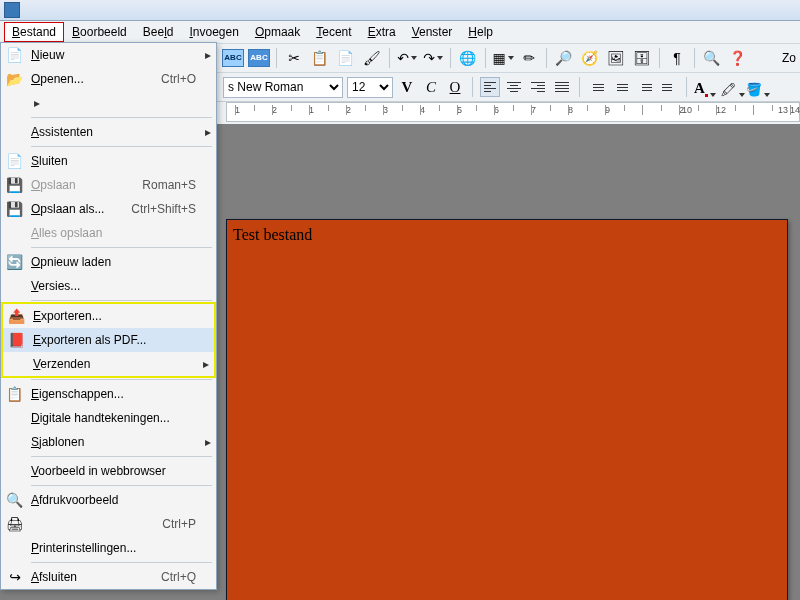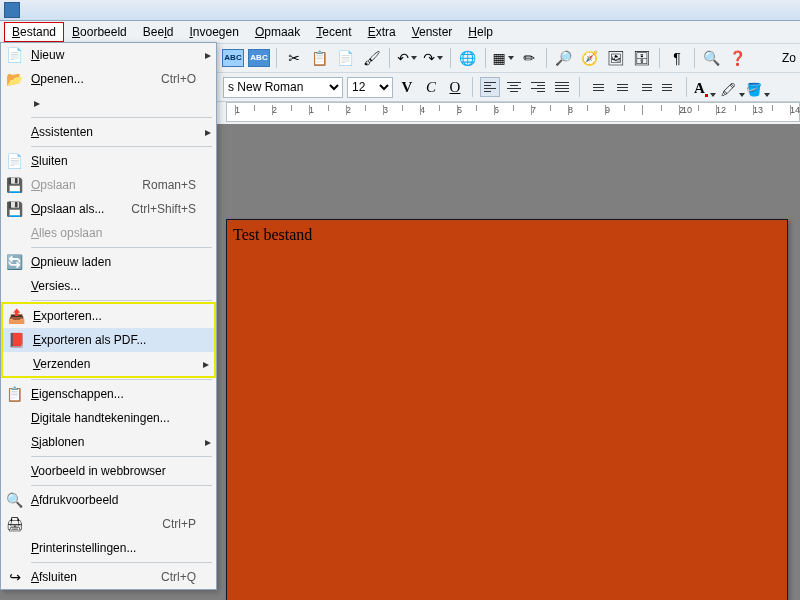--- a/index.html
+++ b/index.html
@@ -176,21 +176,21 @@
       <div class="ticknum" style="left: 156px;">3</div>
       <div class="ticknum" style="left: 193px;">4</div>
       <div class="ticknum" style="left: 230px;">5</div>
       <div class="ticknum" style="left: 267px;">6</div>
       <div class="ticknum" style="left: 304px;">7</div>
       <div class="ticknum" style="left: 341px;">8</div>
       <div class="ticknum" style="left: 378px;">9</div>
       <div class="ticknum" style="left: 415px; padding-left: 40px;">10</div>
       <div class="ticknum" style="left: 452px;">2</div>
       <div class="ticknum" style="left: 489px;">12</div>
-      <div class="ticknum" style="left: 526px;">13</div>
+      <div class="ticknum" style="left: 526px; padding-left: 25px;">13</div>
       <div class="ticknum" style="left: 563px;">14</div>
       <div class="tick" style="left: 8px; height: 10px;"></div>
       <div class="tick" style="left: 26.5px; height: 6px;"></div>
       <div class="tick" style="left: 45px; height: 10px;"></div>
       <div class="tick" style="left: 63.5px; height: 6px;"></div>
       <div class="tick" style="left: 82px; height: 10px;"></div>
       <div class="tick" style="left: 100.5px; height: 6px;"></div>
       <div class="tick" style="left: 119px; height: 10px;"></div>
       <div class="tick" style="left: 137.5px; height: 6px;"></div>
       <div class="tick" style="left: 156px; height: 10px;"></div>

